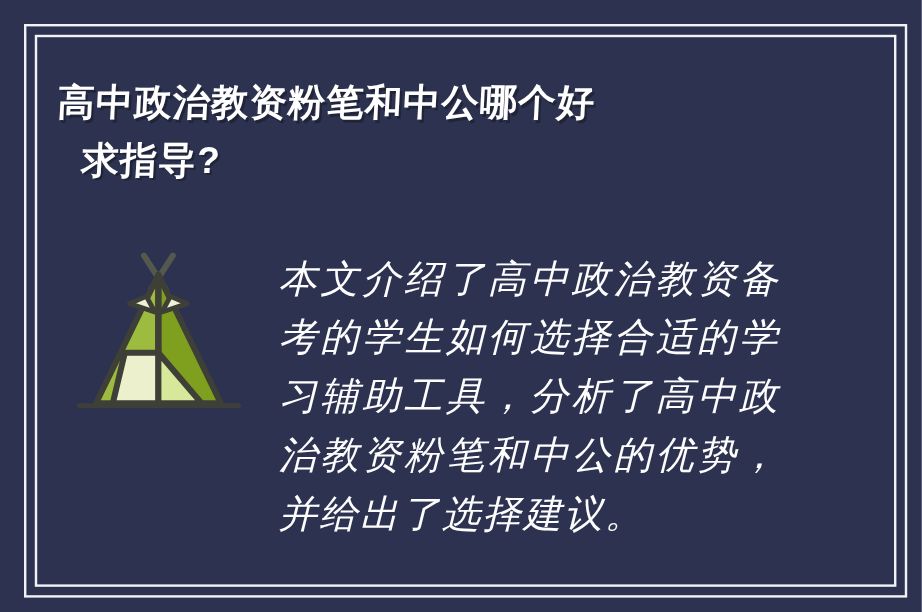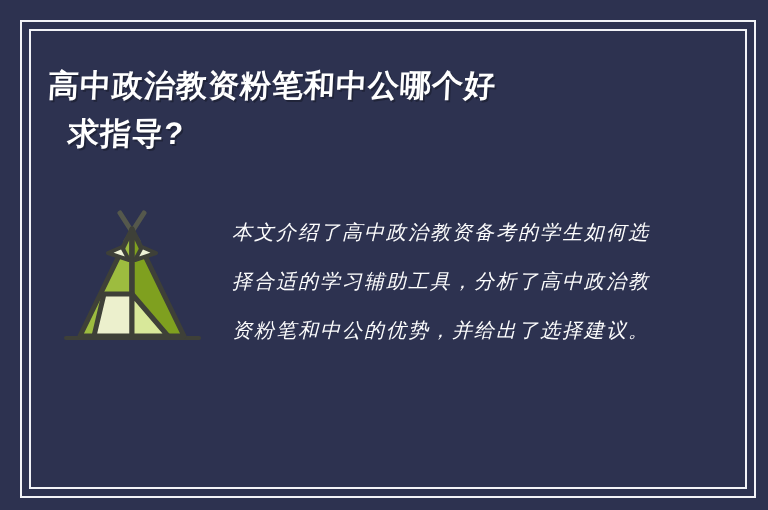--- a/index.html
+++ b/index.html
@@ -78,21 +78,21 @@
 
   
   .body-block {
     position: absolute;
     left: 232px;
     top: 208px;
     width: 418px;
   }
   .body-text {
     color: #fdfdfd;
-    font-size: 20px;
+    font-size: 32px;
     line-height: 49px;
     letter-spacing: 2px;
     font-family: "DejaVu Sans", sans-serif;
     font-style: italic;
     text-align: justify;
     text-align-last: left;
   }
 </style>
 </head>
 <body>

